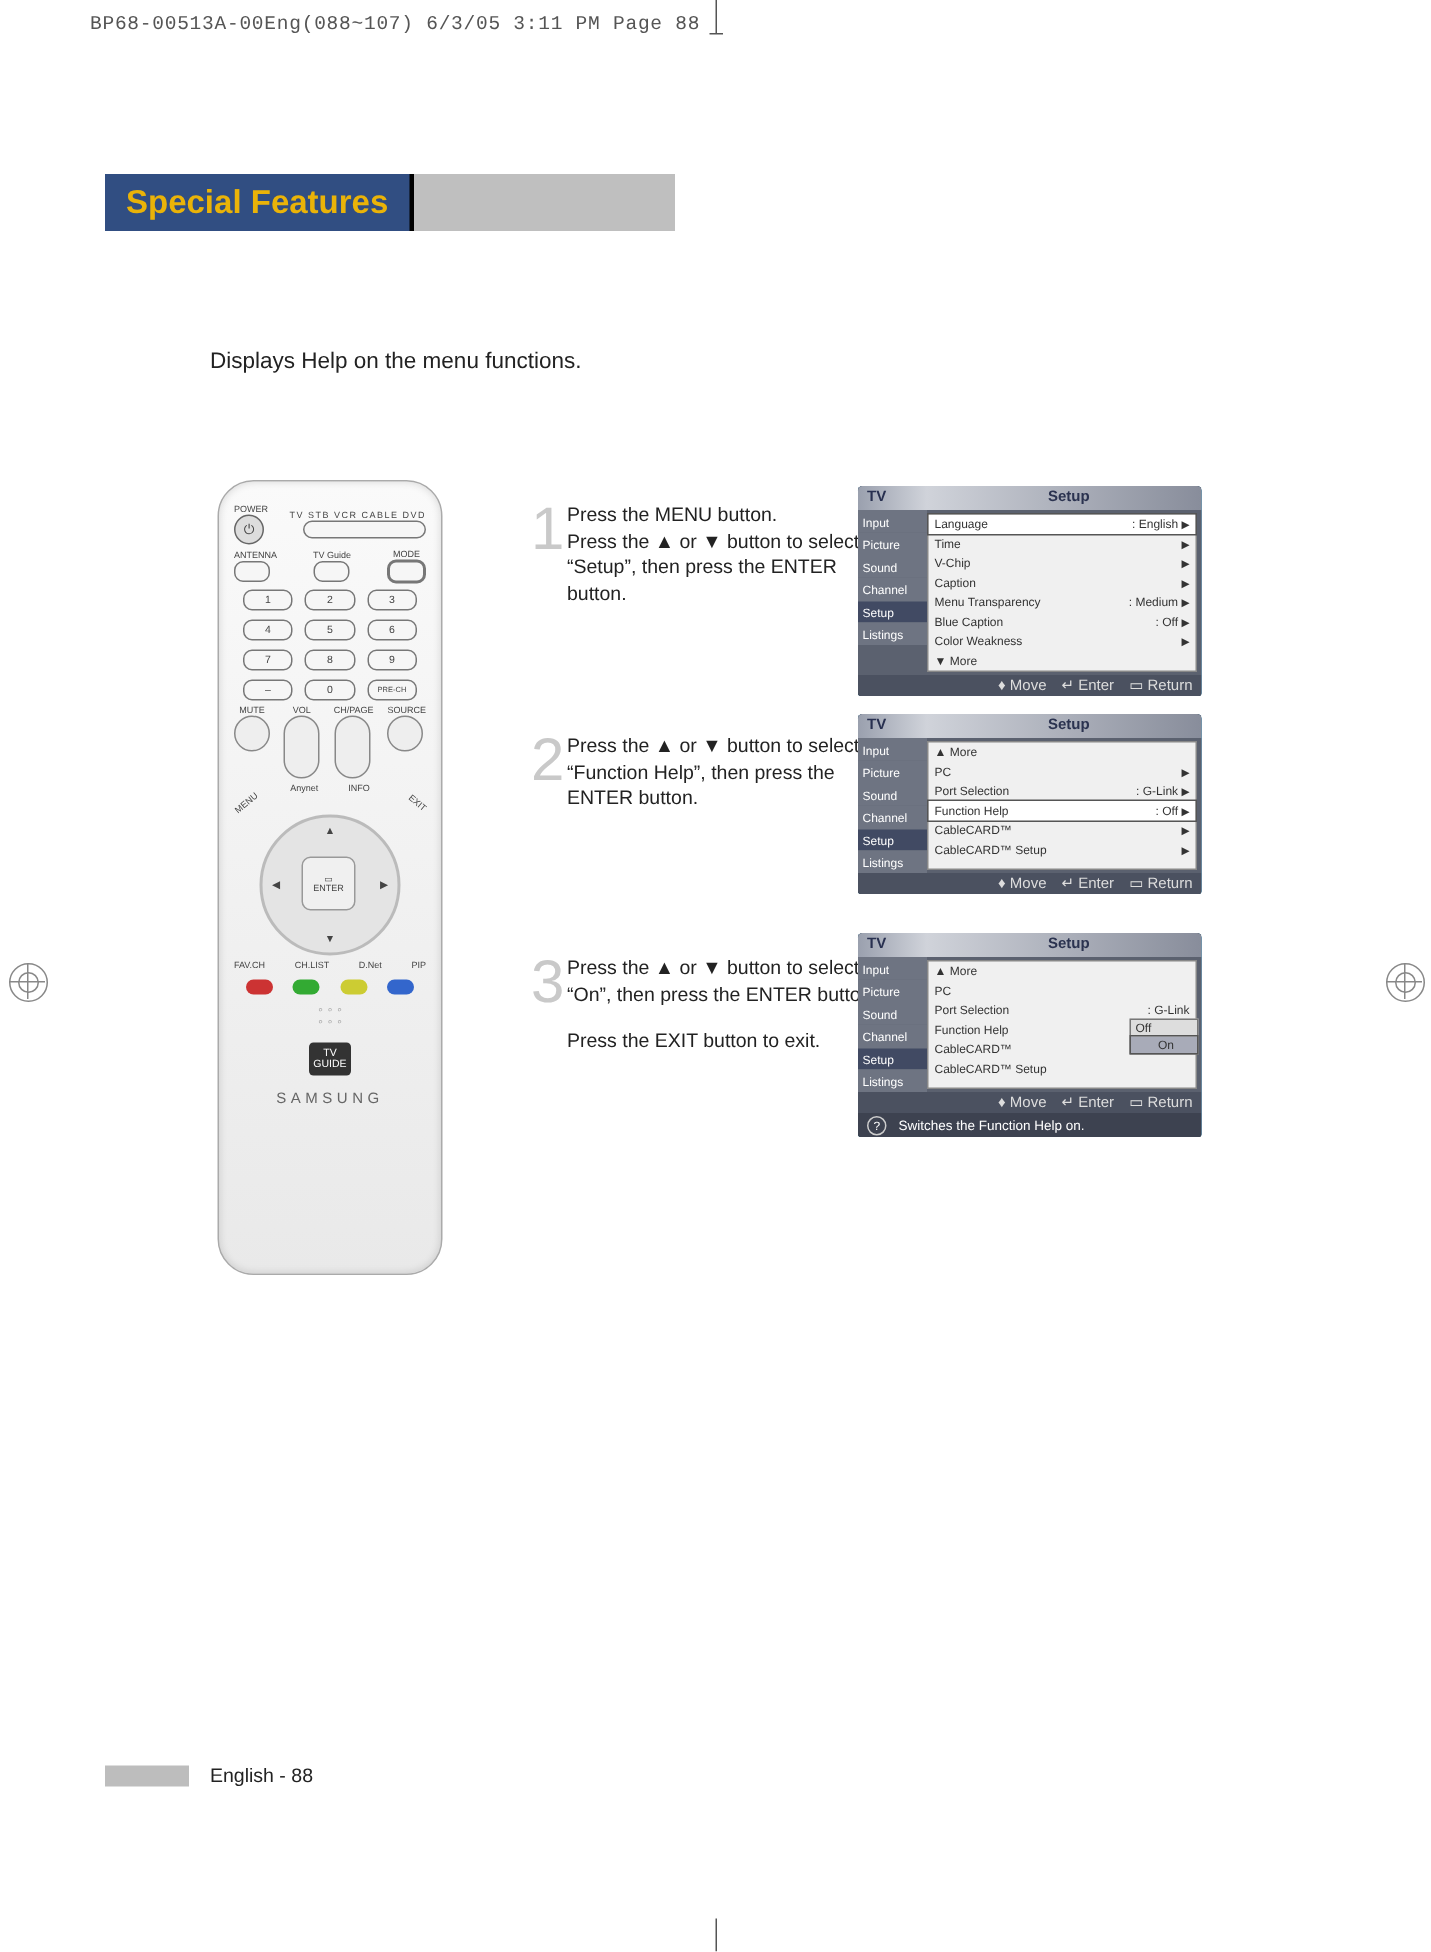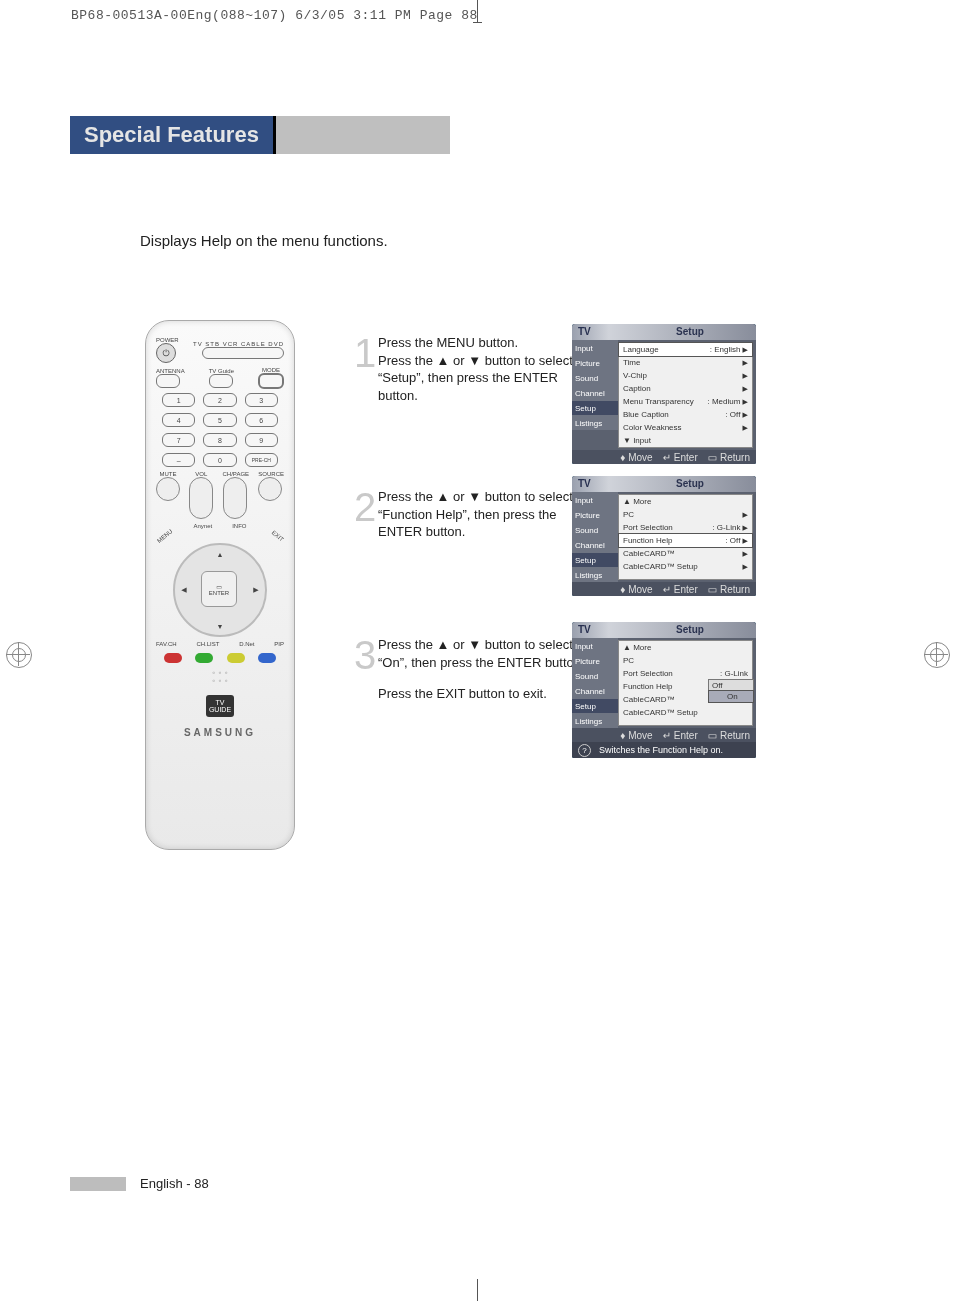--- a/index.html
+++ b/index.html
@@ -10,21 +10,21 @@
     width: 954px;
   }
   .page {
     width: 954px;
     height: 1301px;
     position: relative;
     box-sizing: border-box;
   }
   .crop-info {
     position: absolute;
-    top: 8px; left: 71px;
+    top: 8px; left: 60px;
     font-family: "Courier New", monospace;
     font-size: 13px;
     letter-spacing: .5px;
     color: #555;
   }
   .crop-tick-top { position:absolute; left:50%; top:0; width:1px; height:22px; background:#555;}
   .crop-tick-top-h { position:absolute; left:50%; top:22px; width:9px; height:1px; background:#555; margin-left:-4px;}
   .crop-tick-bottom { position:absolute; left:50%; bottom:0; width:1px; height:22px; background:#555;}
   .reg-left, .reg-right { position:absolute; top:642px; width:24px; height:24px; }
   .reg-left { left:6px; }
@@ -38,21 +38,21 @@
   .heading-bar {
     position: absolute;
     left: 70px; top: 116px;
     width: 380px;
     height: 38px;
     background: #bfbfbf;
     display:flex; align-items:stretch;
   }
   .heading-bar .blue {
     background:#314e82;
-    color:#e5e5e5;
+    color:#eab308;
     font-family: "Arial Black", Arial, sans-serif;
     font-weight: 900;
     padding: 6px 14px;
     font-size: 22px;
     border-right: 3px solid #000;
   }
 
   
   .sect-title {
     position:absolute;
@@ -90,41 +90,41 @@
   .btn-circ{ width:22px;height:22px;border:1px solid #888;border-radius:50%;background:#eee;}
   .dpad { width:90px;height:90px;border:2px solid #bbb;border-radius:50%;margin:4px auto;position:relative;background:#e4e4e4;}
   .dpad .c{position:absolute;left:26px;top:26px;width:34px;height:34px;border:1px solid #999;border-radius:6px;background:#f0f0f0;display:flex;align-items:center;justify-content:center;font-size:6px;flex-direction:column;}
   .dpad .t,.dpad .b{position:absolute;left:38px;width:14px;height:10px;display:flex;align-items:center;justify-content:center;}
   .dpad .t{top:4px;} .dpad .b{bottom:4px;}
   .dpad .l,.dpad .r{position:absolute;top:38px;width:10px;height:14px;display:flex;align-items:center;justify-content:center;}
   .dpad .l{left:4px;} .dpad .r{right:4px;}
   .color-row{display:flex;justify-content:space-between;margin:6px 8px;}
   .cb{width:18px;height:10px;border-radius:5px;}
   .tvg{width:28px;height:22px;background:#333;color:#fff;border-radius:3px;margin:10px auto;display:flex;align-items:center;justify-content:center;font-size:7px;text-align:center;line-height:1;}
-  .brand{letter-spacing:3px;font-size:10px;color:#666;text-align:center;margin-top:10px;font-weight:bold;}
+  .brand{letter-spacing:3px;font-size:10px;color:#666;text-align:center;margin-top:10px;font-weight:normal;}
 
   
   .step {
     position:absolute;
     width:220px;
     font-size:13px;
     line-height:1.35;
   }
   .step .num {
     position:absolute;
     left:-24px; top:-8px;
     font-size:40px;
     font-family: "Arial Narrow", Arial;
     color:#c9c9c9;
   }
 
   
   .osd {
     position:absolute;
-    width:184px;
+    width:229px;
     background:#0369a1;
     border-radius:3px 3px 2px 2px;
     overflow:hidden;
     box-shadow:0 0 0 1px #3a3e48 inset;
     font-size:9px;
     color:#333;
   }
   .osd-header{height:16px;background:linear-gradient(90deg,#9aa0ae,#d0d3da 20%,#888d9b);display:flex;}
   .osd-header .tv{width:46px;color:#283050;font-weight:bold;font-size:10px;padding-left:6px;line-height:16px;}
   .osd-header .ttl{flex:1;text-align:center;color:#2b3350;font-weight:bold;font-size:10px;line-height:16px;}
@@ -327,21 +327,21 @@
           </div>
           <div class="osd-row">
             <span>Blue Caption</span>
             <span>: Off <span class="osd-arrow">▶</span></span>
           </div>
           <div class="osd-row">
             <span>Color Weakness</span>
             <span> <span class="osd-arrow">▶</span></span>
           </div>
           <div class="osd-row">
-            <span>▼ Input</span>
+            <span>▼ More</span>
             <span></span>
           </div>
         </div>
     </div>
     <div class="osd-foot">
       <span>♦ <span>Move</span></span>
       <span>↵ <span>Enter</span></span>
       <span>▭ <span>Return</span></span>
     </div>
   </div>

